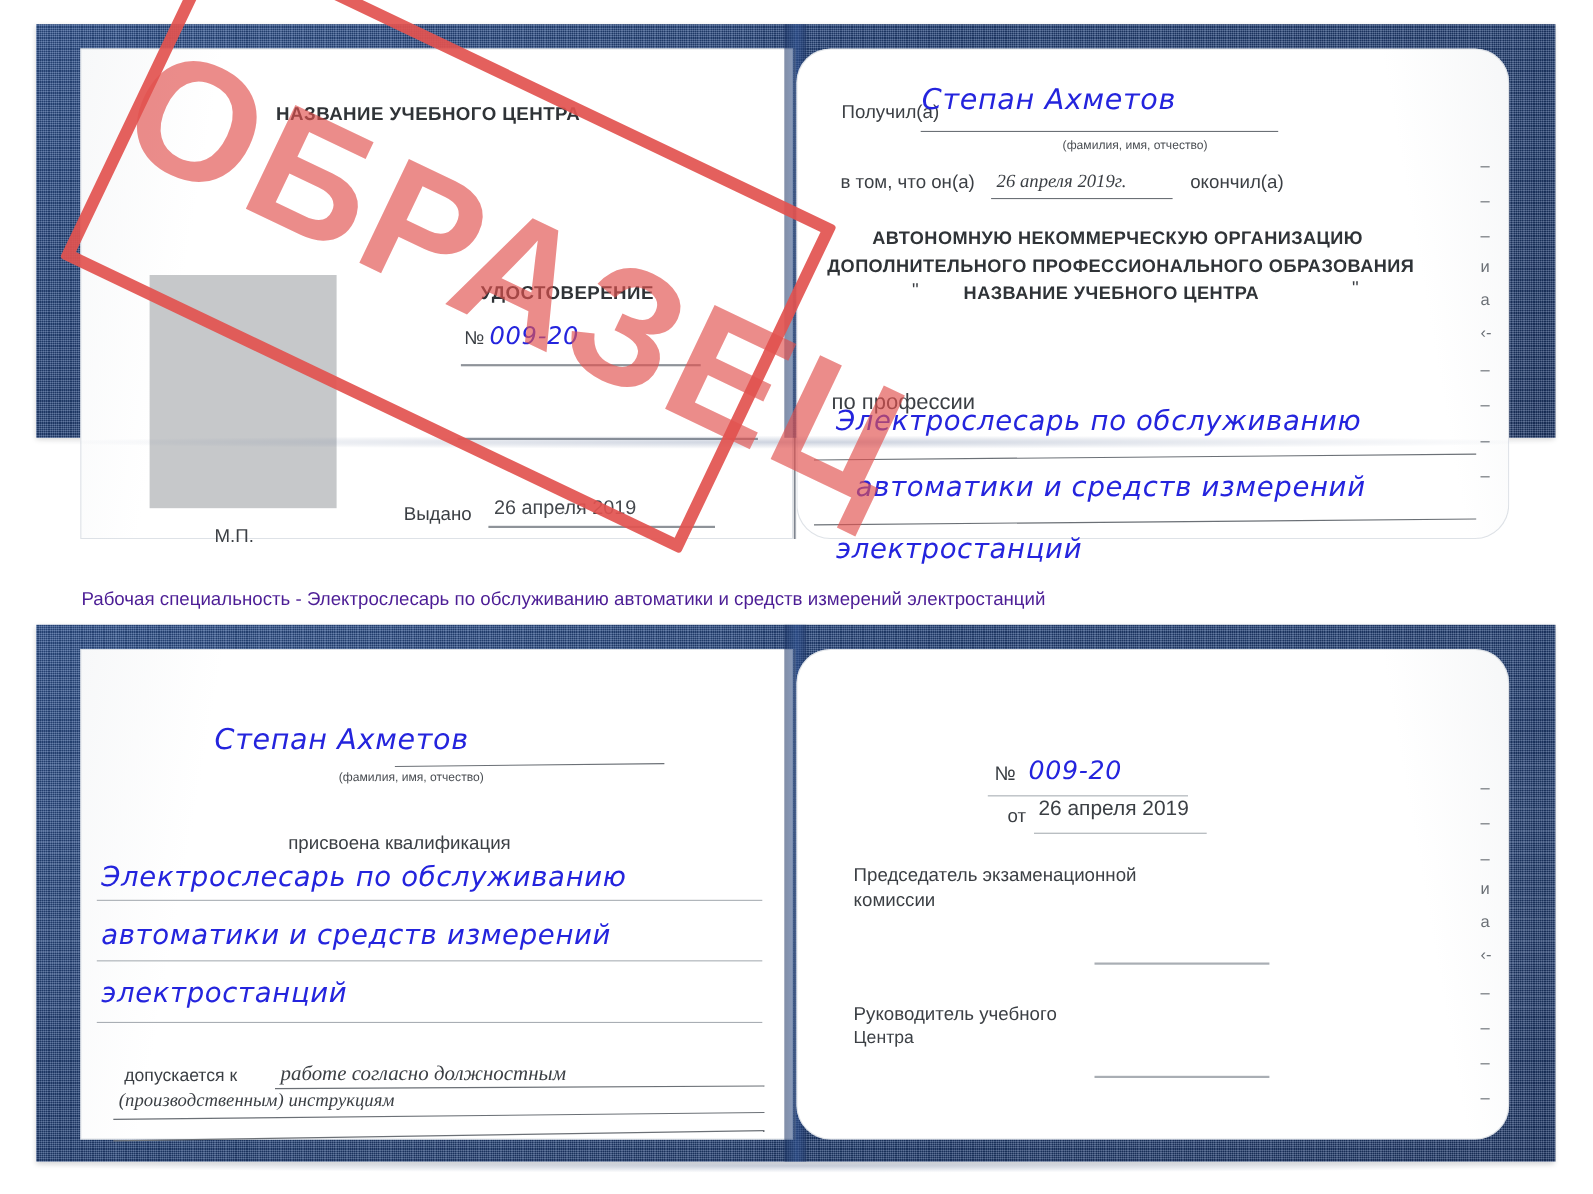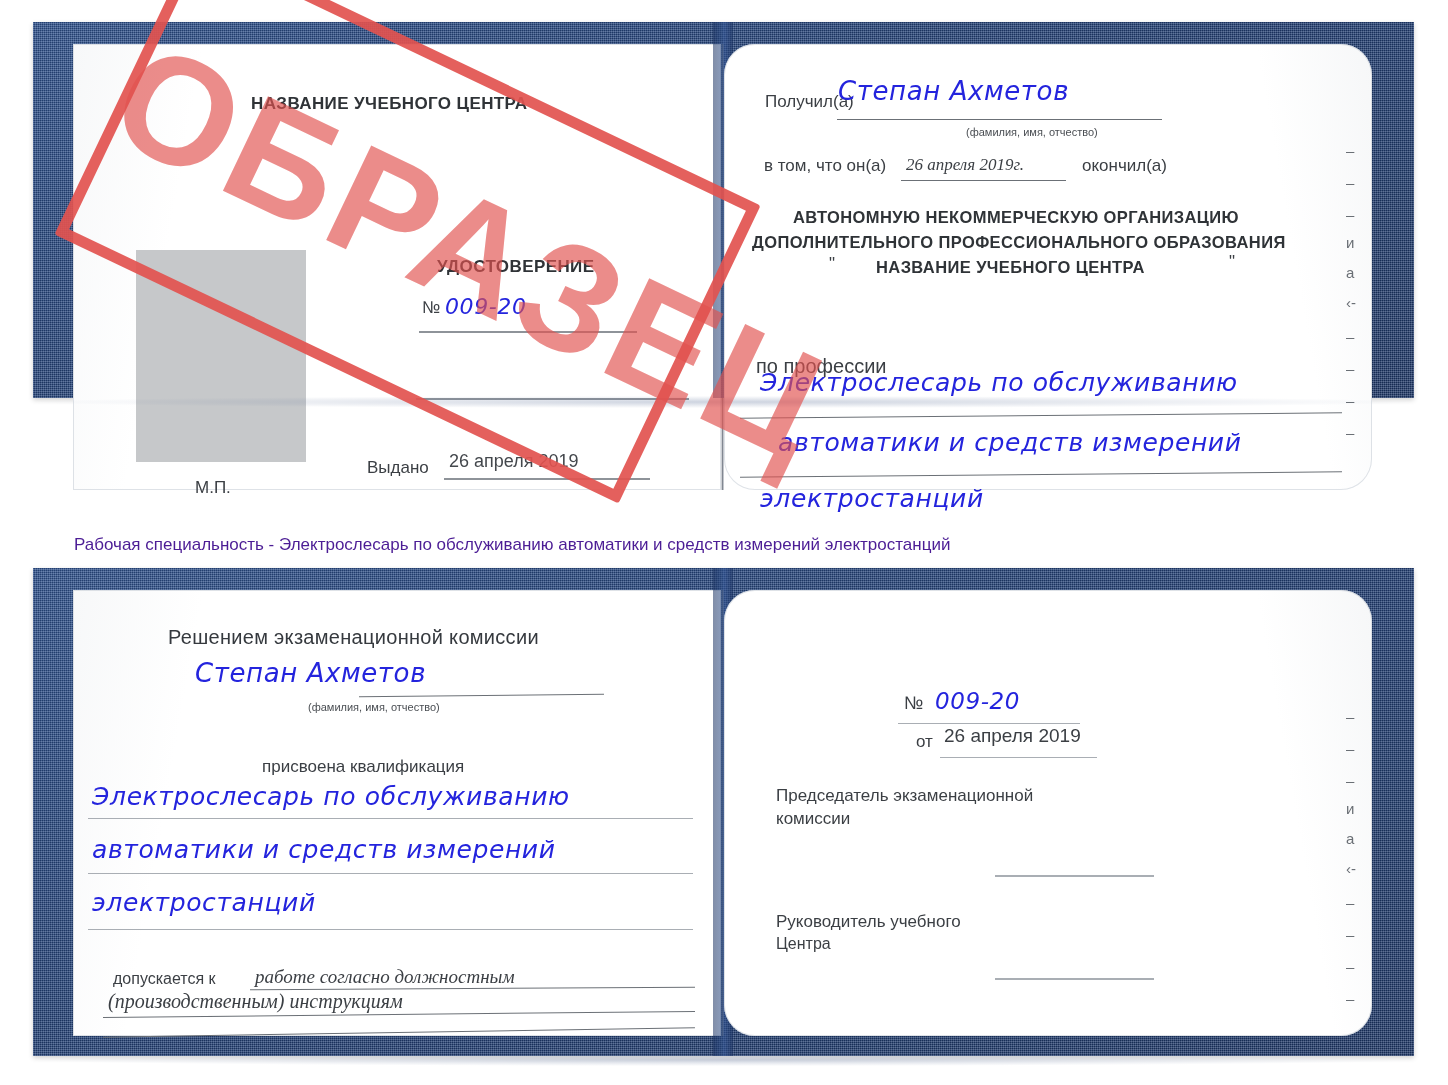--- a/index.html
+++ b/index.html
@@ -175,40 +175,39 @@
   <div class="frame"></div>
   <div class="word">ОБРАЗЕЦ</div>
 </div>
 
 <div class="caption" style="left:74px;top:533px;">Рабочая специальность - Электрослесарь по обслуживанию автоматики и средств измерений электростанций</div>
 
 <div class="book" style="left:33px;top:568px;width:1381px;height:488px;">
 
   <div class="page left" style="left:40px;top:22px;width:648px;height:446px;">
 
-    <div class="t" style="left:95px;top:36px;font-size:20px;color:#35393e;letter-spacing:.3px;">Решением экзаменационной комиссии</div>
 
     <div class="t hand" style="left:122px;top:68px;font-size:26px;">Степан Ахметов</div>
     <div class="rule dark" style="left:286px;top:105px;width:245px;transform:rotate(-0.6deg);"></div>
     <div class="t tiny" style="left:235px;top:111px;">(фамилия, имя, отчество)</div>
 
     <div class="t" style="left:189px;top:167px;font-size:17px;">присвоена квалификация</div>
 
     <div class="t hand" style="left:19px;top:192px;font-size:25px;">Электрослесарь по обслуживанию</div>
     <div class="rule thin" style="left:15px;top:228px;width:605px;"></div>
 
     <div class="t hand" style="left:19px;top:245px;font-size:25px;">автоматики и средств измерений</div>
     <div class="rule thin" style="left:15px;top:283px;width:605px;"></div>
 
     <div class="t hand" style="left:19px;top:298px;font-size:25px;">электростанций</div>
     <div class="rule thin" style="left:15px;top:339px;width:605px;"></div>
 
     <div class="t" style="left:40px;top:380px;font-size:16px;">допускается к</div>
     <div class="t hand-serif" style="left:182px;top:376px;font-size:19px;">работе согласно должностным</div>
-    <div class="t hand-serif" style="left:35px;top:400px;font-size:20px;">(производственным) инструкциям</div>
+    <div class="t hand-serif" style="left:35px;top:400px;font-size:17px;">(производственным) инструкциям</div>
     <div class="rule dark" style="left:177px;top:398px;width:445px;transform:rotate(-0.3deg);"></div>
     <div class="rule dark" style="left:30px;top:424px;width:592px;transform:rotate(-0.6deg);"></div>
     <div class="rule dark" style="left:30px;top:442px;width:592px;transform:rotate(-0.9deg);"></div>
   </div>
 
   <div class="gutter" style="left:688px;top:22px;height:446px;"></div>
   <div class="spine" style="left:680px;top:0;height:100%;width:20px;opacity:.55;"></div>
 
   <div class="page right" style="left:691px;top:22px;width:648px;height:446px;">
 

